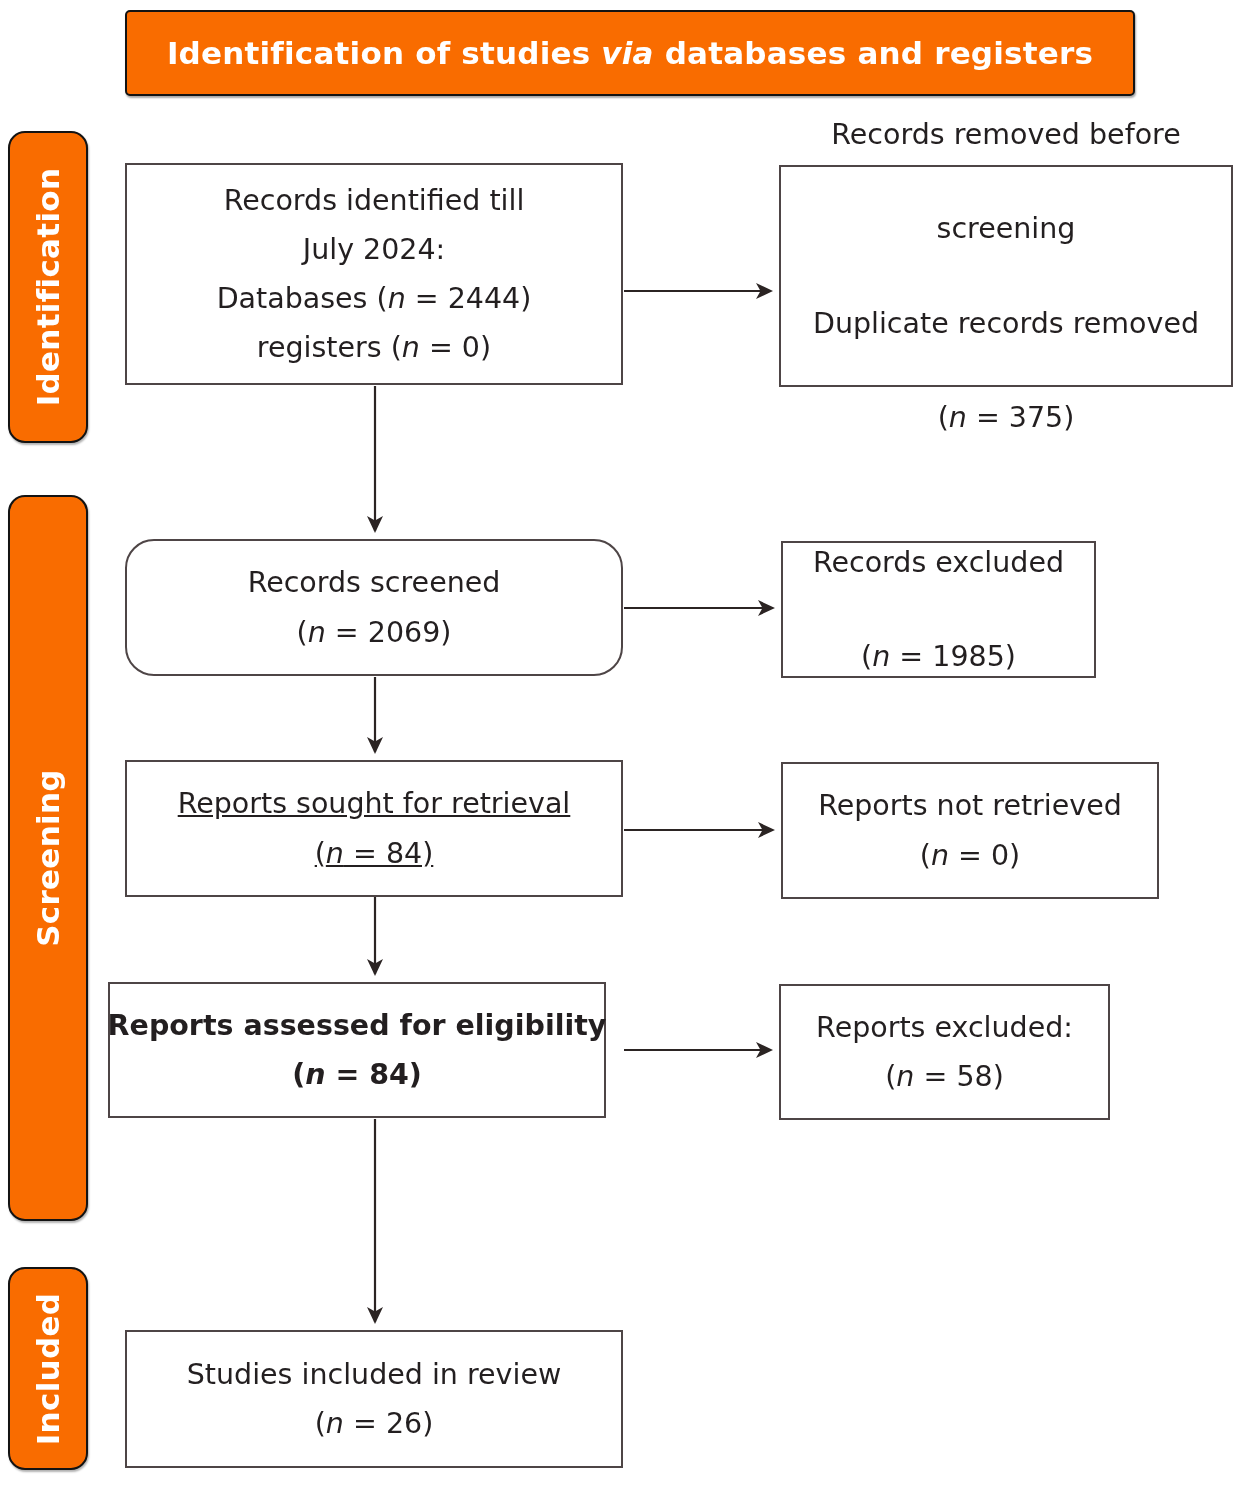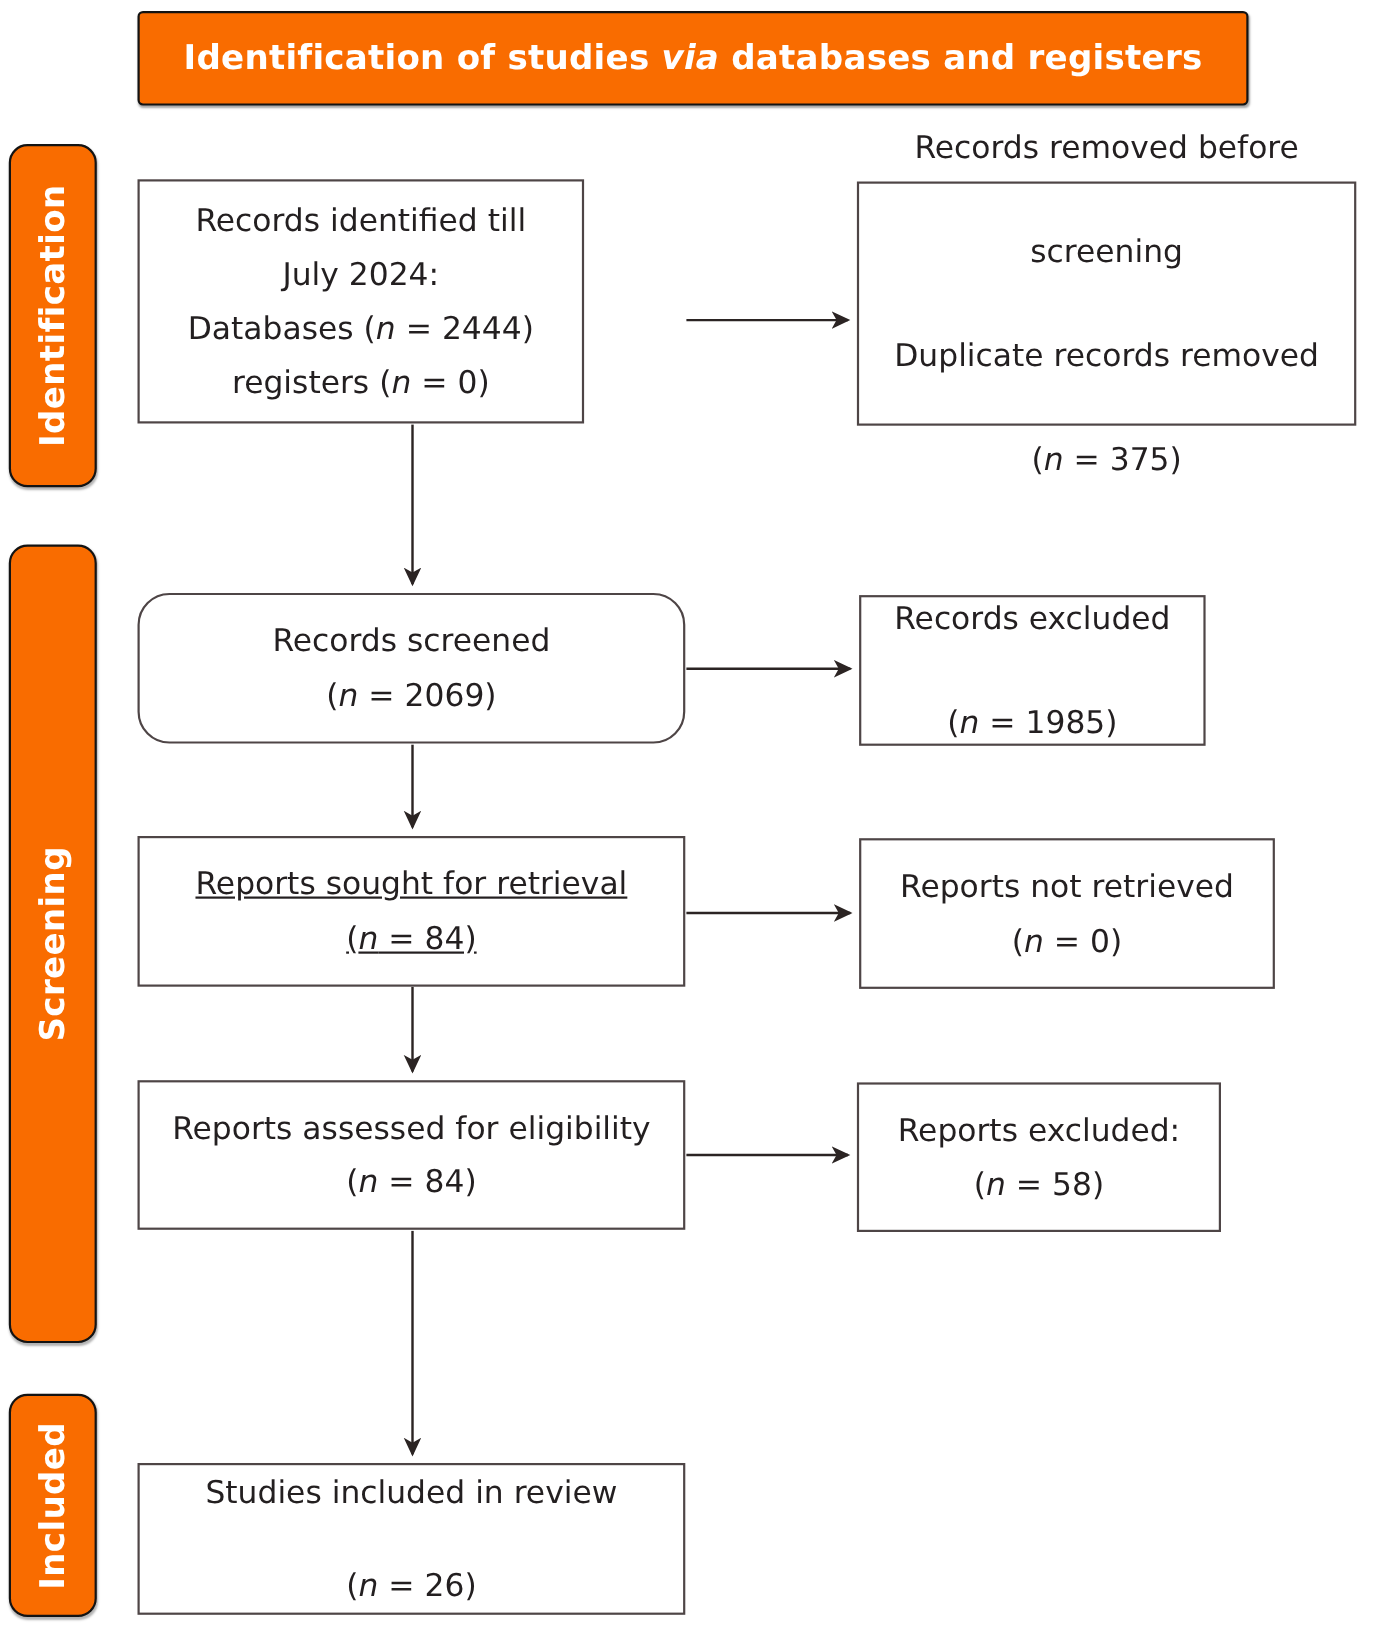--- a/index.html
+++ b/index.html
@@ -60,29 +60,29 @@
     display: flex; flex-direction: column;
     align-items: center; justify-content: center;
     text-align: center;
     color: #231F20;
     font-size: 28.5px;
     line-height: 1.72;
   }
   .line { white-space: nowrap; }
   .it { font-style: italic; }
 
-  #box-records-identified   { left: 125px; top: 163px; width: 406px; height: 222px; }
+  #box-records-identified   { left: 125px; top: 163px; width: 498px; height: 222px; }
   #box-records-removed      { left: 779px; top: 165px; width: 454px; height: 222px; gap: 45px; }
   #box-records-screened     { left: 125px; top: 539px; width: 498px; height: 137px; border-radius: 29px; }
   #box-records-excluded     { left: 781px; top: 541px; width: 315px; height: 137px; gap: 44px; }
   #box-reports-sought       { left: 125px; top: 760px; width: 498px; height: 137px; text-decoration: underline; }
   #box-reports-not-retrieved{ left: 781px; top: 762px; width: 378px; height: 137px; }
-  #box-reports-assessed     { left: 125px; top: 982px; width: 498px; height: 136px; }
+  #box-reports-assessed     { left: 108px; top: 982px; width: 498px; height: 136px; font-weight: bold; }
   #box-reports-excluded     { left: 779px; top: 984px; width: 331px; height: 136px; }
-  #box-studies-included     { left: 125px; top: 1330px; width: 498px; height: 138px; justify-content: space-between; }
+  #box-studies-included     { left: 125px; top: 1330px; width: 498px; height: 138px; }
 
   .arrow-layer {
     position: absolute; left: 0; top: 0;
     width: 1258px; height: 1487px;
     pointer-events: none;
   }
 </style>
 </head>
 <body>
 

